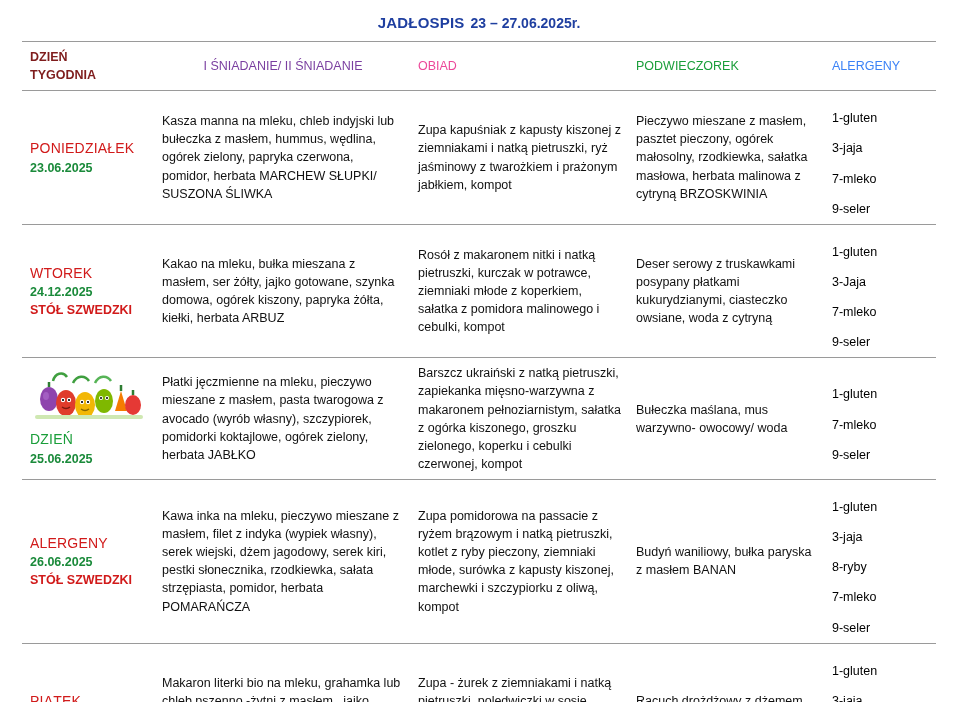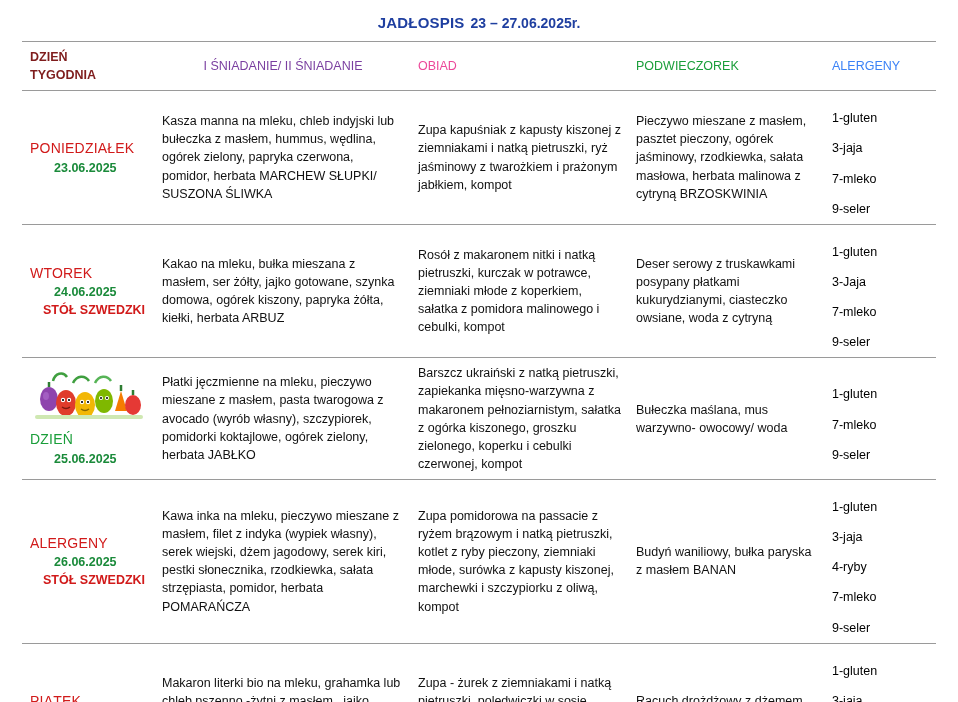--- a/index.html
+++ b/index.html
@@ -84,27 +84,25 @@
     font-weight: normal;
     color: #d11a1a;
     font-size: 14px;
     letter-spacing: .2px;
   }
   .day-name.green { color: #1a9e3a; }
   .day-date {
     font-weight: bold;
     color: #1a8a3a;
     font-size: 12.5px;
-    margin-left: 24px;
   }
   .day-extra {
     font-weight: bold;
     color: #d11a1a;
     font-size: 12.5px;
-    margin-left: 13px;
   }
   td.meal {
     color: #111111;
     vertical-align: middle;
   }
   td.allerg {
     color: #000000;
     vertical-align: top;
     padding-top: 8px;
     line-height: 1.45;
@@ -149,33 +147,33 @@
     </thead>
     <tbody>
 
       <tr>
         <td class="day">
           <div class="day-name">PONIEDZIAŁEK</div>
           <div class="day-date">23.06.2025</div>
         </td>
         <td class="meal">Kasza manna na mleku, chleb indyjski lub bułeczka z masłem, hummus, wędlina, ogórek zielony, papryka czerwona, pomidor, herbata MARCHEW SŁUPKI/ SUSZONA ŚLIWKA</td>
         <td class="meal">Zupa kapuśniak z kapusty kiszonej z ziemniakami i natką pietruszki, ryż jaśminowy z twarożkiem i prażonym jabłkiem, kompot</td>
-        <td class="meal">Pieczywo mieszane z masłem, pasztet pieczony, ogórek jaśminowy, rzodkiewka, sałata masłowa, herbata malinowa z cytryną BRZOSKWINIA</td>
+        <td class="meal">Pieczywo mieszane z masłem, pasztet pieczony, ogórek małosolny, rzodkiewka, sałatka masłowa, herbata malinowa z cytryną BRZOSKWINIA</td>
         <td class="allerg">
           <div class="allerg-line">1-gluten</div>
           <div class="allerg-line">3-jaja</div>
           <div class="allerg-line">7-mleko</div>
           <div class="allerg-line">9-seler</div>
         </td>
       </tr>
 
       <tr>
         <td class="day">
           <div class="day-name">WTOREK</div>
-          <div class="day-date">24.06.2025</div>
+          <div class="day-date">24.12.2025</div>
           <div class="day-extra">STÓŁ SZWEDZKI</div>
         </td>
         <td class="meal">Kakao na mleku, bułka mieszana z masłem, ser żółty, jajko gotowane, szynka domowa, ogórek kiszony, papryka żółta, kiełki, herbata ARBUZ</td>
         <td class="meal">Rosół z makaronem nitki  i natką pietruszki, kurczak w potrawce, ziemniaki młode z koperkiem, sałatka z pomidora malinowego i cebulki, kompot</td>
         <td class="meal">Deser serowy z truskawkami posypany płatkami kukurydzianymi, ciasteczko owsiane, woda z cytryną</td>
         <td class="allerg">
           <div class="allerg-line">1-gluten</div>
           <div class="allerg-line">3-Jaja</div>
           <div class="allerg-line">7-mleko</div>
           <div class="allerg-line">9-seler</div>
@@ -236,21 +234,21 @@
           <div class="day-name">ALERGENY</div>
           <div class="day-date">26.06.2025</div>
           <div class="day-extra">STÓŁ SZWEDZKI</div>
         </td>
         <td class="meal">Kawa inka na mleku, pieczywo mieszane z masłem, filet z indyka (wypiek własny), serek wiejski, dżem jagodowy, serek kiri, pestki słonecznika, rzodkiewka, sałata strzępiasta, pomidor, herbata POMARAŃCZA</td>
         <td class="meal">Zupa pomidorowa na passacie z ryżem brązowym i natką pietruszki, kotlet z ryby pieczony, ziemniaki młode, surówka z kapusty kiszonej, marchewki i szczypiorku z oliwą, kompot</td>
         <td class="meal">Budyń waniliowy, bułka paryska z masłem BANAN</td>
         <td class="allerg">
           <div class="allerg-line">1-gluten</div>
           <div class="allerg-line">3-jaja</div>
-          <div class="allerg-line">4-ryby</div>
+          <div class="allerg-line">8-ryby</div>
           <div class="allerg-line">7-mleko</div>
           <div class="allerg-line">9-seler</div>
         </td>
       </tr>
 
       <tr>
         <td class="day">
           <div class="day-name">PIĄTEK</div>
           <div class="day-date">27.11.2025</div>
         </td>

